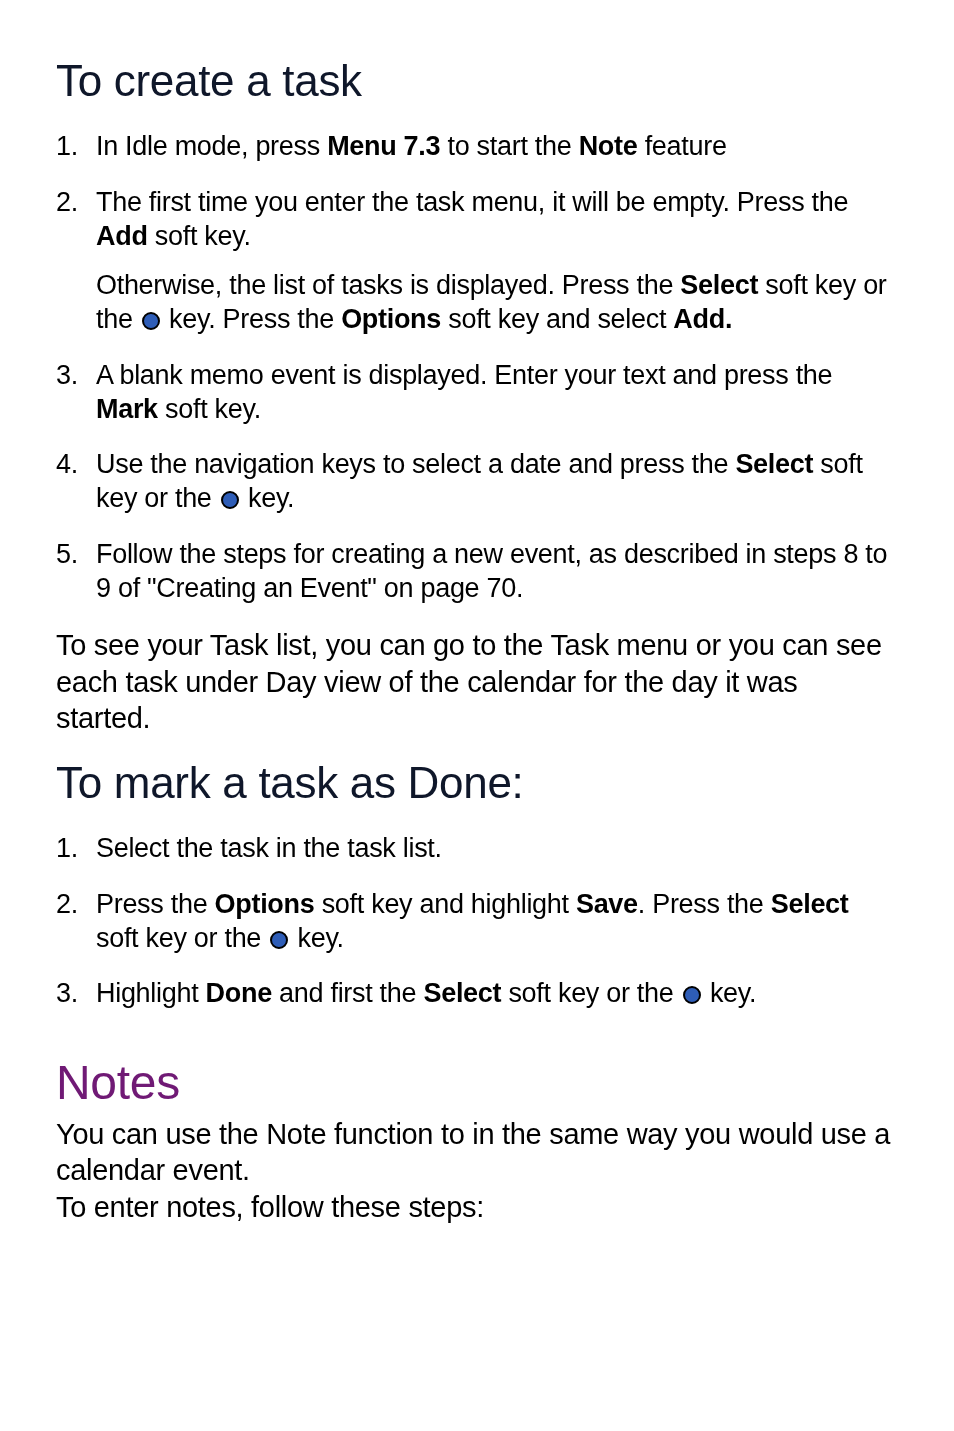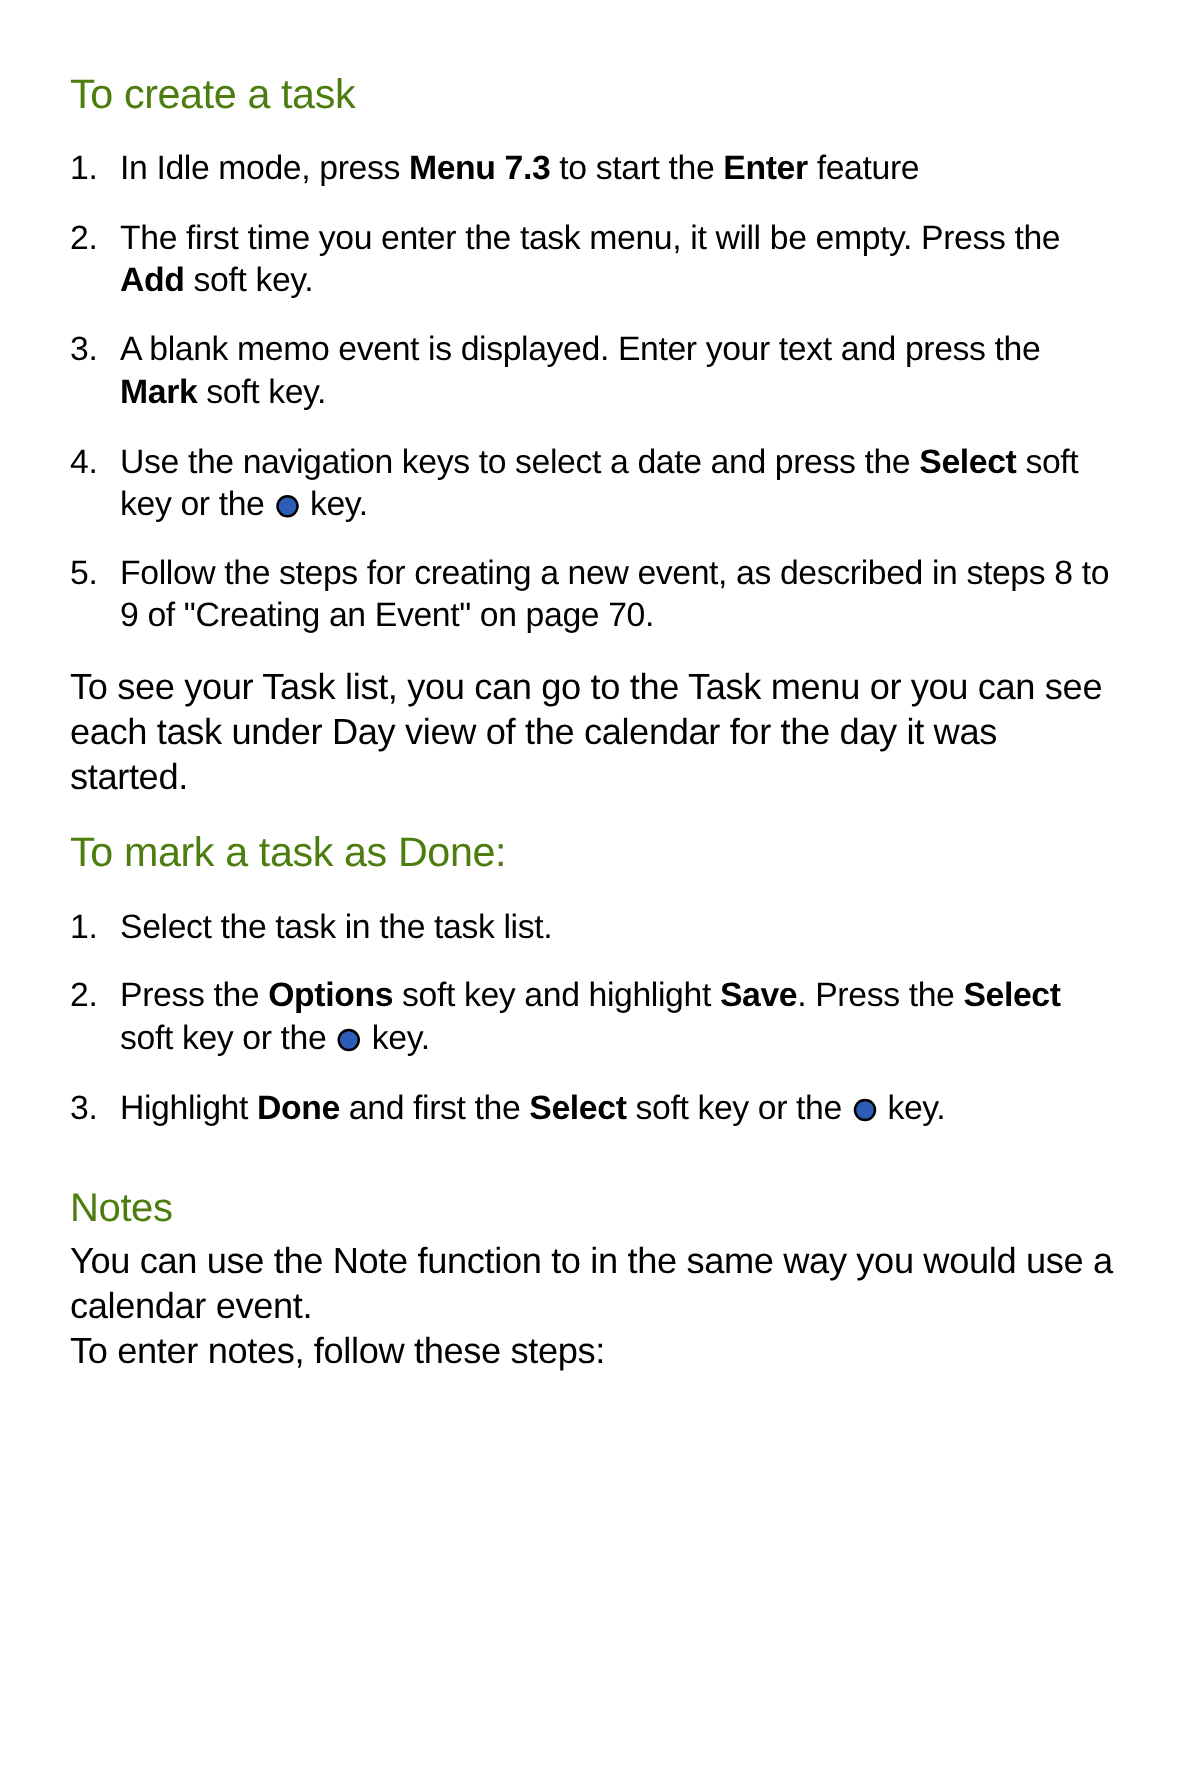--- a/index.html
+++ b/index.html
@@ -6,29 +6,29 @@
   body {
     width: 954px;
     height: 1431px;
     background: #ffffff;
     font-family: "Helvetica Neue", Helvetica, Arial, sans-serif;
     color: #000000;
     padding: 56px 56px 56px 56px;
     letter-spacing: -0.3px;
   }
   .h2 {
-    color: #4d7c0f;
-    font-size: 33px;
+    color: #0f172a;
+    font-size: 44px;
     font-weight: 400;
     margin-bottom: 24px;
     font-stretch: condensed;
   }
   .h1 {
-    color: #4d7c0f;
-    font-size: 32px;
+    color: #701a75;
+    font-size: 48px;
     font-weight: 400;
     margin-top: 44px;
     margin-bottom: 6px;
     font-stretch: condensed;
   }
   ol {
     list-style: none;
     counter-reset: item;
     padding: 0;
     margin: 0 0 22px 0;
@@ -72,28 +72,31 @@
 </style>
 </head>
 <body>
 
 <div class="h2">To create a task</div>
 
 <ol>
   <li>
     <span class="num">1.</span>
     <span class="li-body">
-      <span>In Idle mode, press </span><span class="bold">Menu 7.3</span><span> to start the </span><span class="bold">Enter</span><span> feature</span>
+      <span>In Idle mode, press </span><span class="bold">Menu 7.3</span><span> to start the </span><span class="bold">Note</span><span> feature</span>
     </span>
   </li>
 
   <li>
     <span class="num">2.</span>
     <span class="li-body">
       <span>The first time you enter the task menu, it will be empty. Press the </span><span class="bold">Add</span><span> soft key.</span>
+      <div class="subpara">
+        <span>Otherwise, the list of tasks is displayed. Press the </span><span class="bold">Select</span><span> soft key or the </span><span class="key-icon"></span><span> key. Press the </span><span class="bold">Options</span><span> soft key and select </span><span class="bold">Add.</span>
+      </div>
     </span>
   </li>
 
   <li>
     <span class="num">3.</span>
     <span class="li-body">
       <span>A blank memo event is displayed. Enter your text and press the </span><span class="bold">Mark</span><span> soft key.</span>
     </span>
   </li>
 

